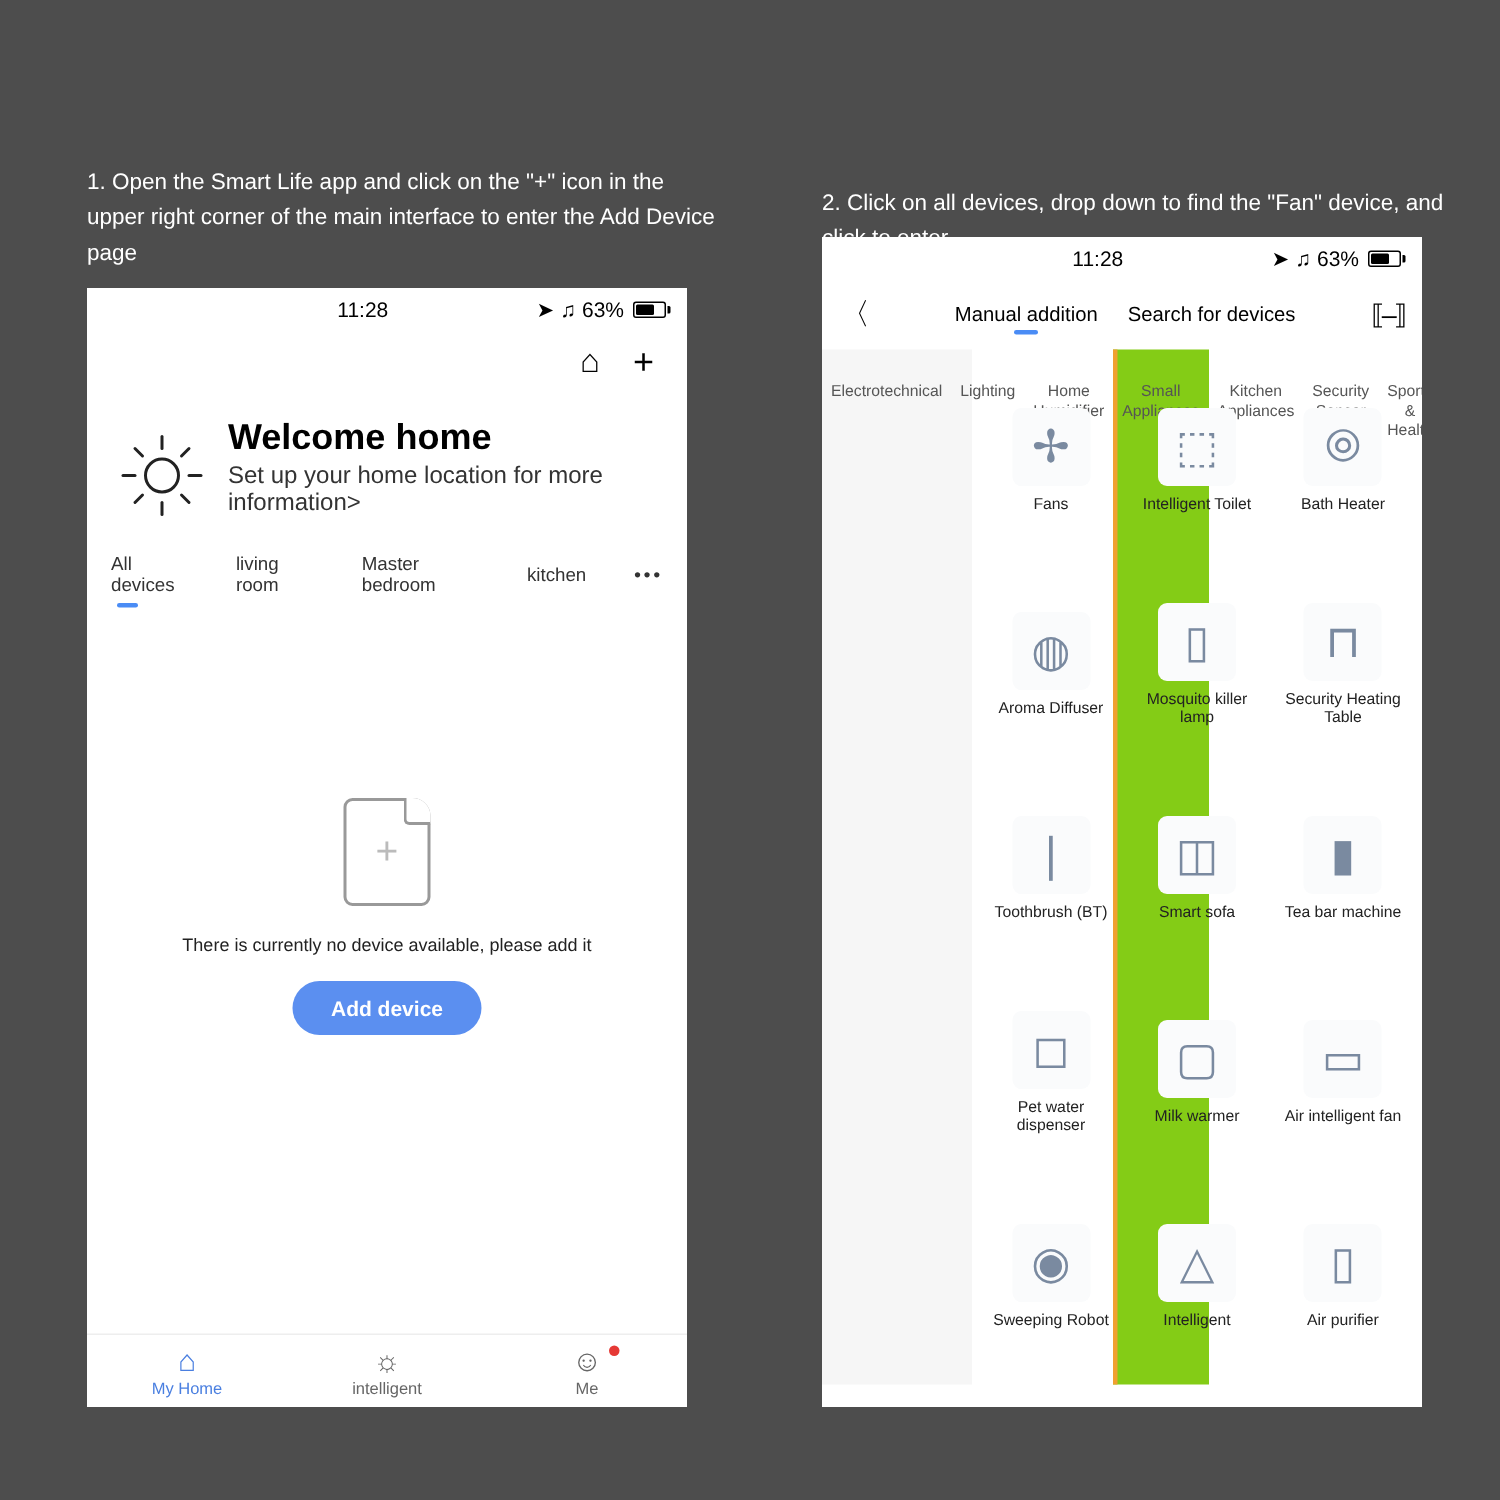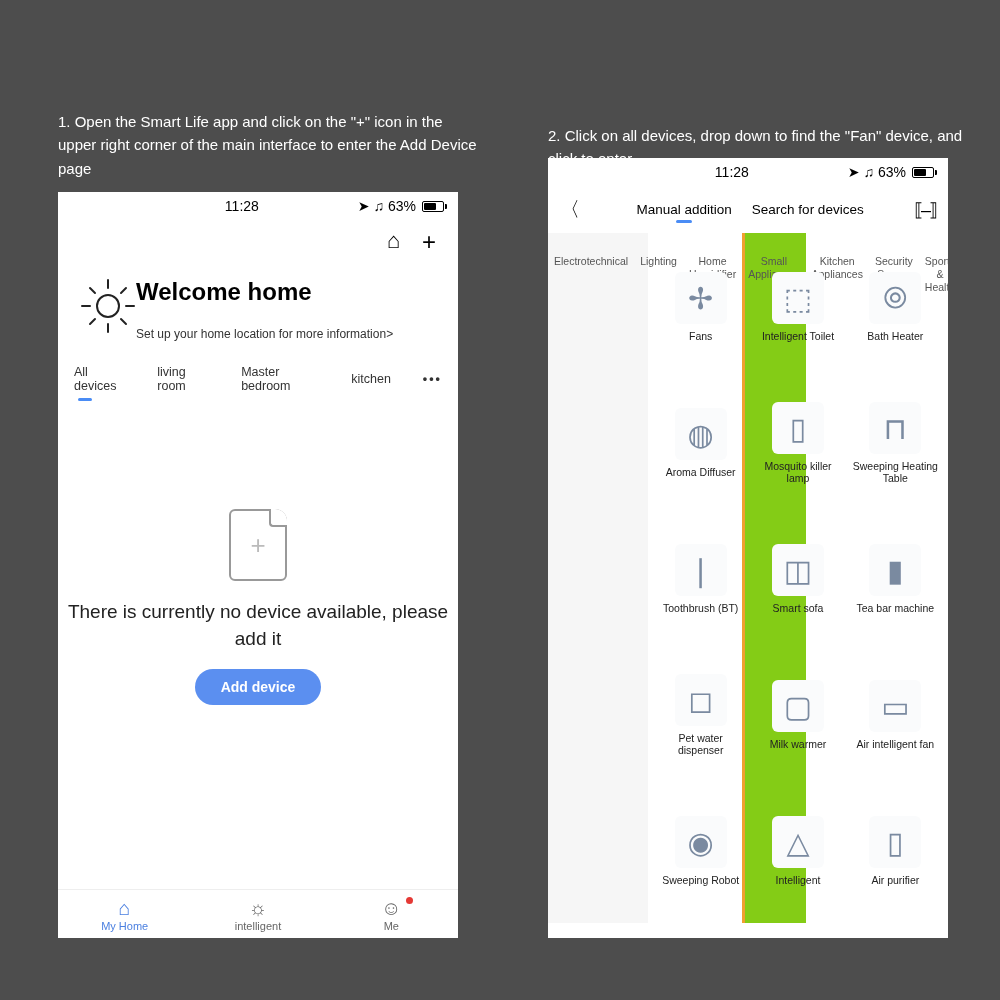--- a/index.html
+++ b/index.html
@@ -4,35 +4,35 @@
 <style>
 *{margin:0;padding:0;box-sizing:border-box;font-family:-apple-system,Helvetica,Arial,sans-serif}
 body{background:#4d4d4d;width:1000px;height:1000px;position:relative;color:#fff;font-size:14px}
 .caption{position:absolute;width:420px;line-height:1.55;font-size:15px}
 .phone{position:absolute;width:400px;background:#fff;color:#000;overflow:hidden}
 .status-bar{display:flex;align-items:center;justify-content:space-between;padding:6px 14px;font-size:14px;font-weight:400}
 .status-center{flex:1;text-align:center}
 .status-icons{display:flex;align-items:center;gap:4px}
 .top-actions{display:flex;justify-content:flex-end;gap:22px;padding:10px 22px 6px}
 .icon-btn{font-size:22px;line-height:1;cursor:pointer}
-.welcome{display:flex;align-items:flex-start;gap:0;padding:18px 22px 18px}
+.welcome{display:flex;align-items:flex-end;gap:16px;padding:18px 22px 18px}
 .sun{width:56px;height:56px;border-radius:50%;background:radial-gradient(circle,#fff 0 30%,transparent 31%);position:relative;flex:0 0 56px}
 .sun::after{content:"";position:absolute;inset:16px;border-radius:50%;background:#fff;border:2px solid #222}
 .sun svg{position:absolute;inset:0}
 .welcome h1{font-size:24px;font-weight:800}
-.welcome p{font-size:12px;color:#333;margin-top:21px}
+.welcome p{font-size:16px;color:#333;margin-top:3px}
 .room-tabs{display:flex;gap:32px;padding:6px 16px 4px;font-size:12.5px;color:#333;align-items:center}
 .room-tabs span[data-active]{position:relative}
 .room-tabs span[data-active]::after{content:"";position:absolute;bottom:-8px;left:4px;width:14px;height:3px;background:#4a8cf5;border-radius:2px}
 .dots{letter-spacing:2px;margin-left:auto;font-weight:bold}
 .empty-area{height:420px;display:flex;flex-direction:column;align-items:center;justify-content:center;color:#222}
 .doc-icon{width:58px;height:72px;border:2px solid #999;border-radius:6px 12px 6px 6px;position:relative;margin-bottom:18px}
 .doc-icon::before{content:"";position:absolute;top:-2px;right:-2px;width:16px;height:16px;border-left:2px solid #999;border-bottom:2px solid #999;background:#fff;border-radius:0 12px 0 4px}
 .doc-icon::after{content:"+";position:absolute;inset:0;display:flex;align-items:center;justify-content:center;font-size:26px;color:#bbb;font-weight:300}
-.empty-text{font-size:19px;text-align:center;line-height:1.4;margin-bottom:16px}
+.empty-text{font-size:12px;text-align:center;line-height:1.4;margin-bottom:16px}
 .add-btn{background:#5b8ff0;color:#fff;border:none;padding:10px 26px;border-radius:24px;font-size:14px;font-weight:600;cursor:pointer}
 .tab-bar{display:flex;border-top:1px solid #eee;padding:8px 0 6px}
 .tab-item{flex:1;display:flex;flex-direction:column;align-items:center;gap:2px;font-size:11px;color:#666;cursor:pointer;position:relative}
 .tab-item[data-active]{color:#4a7fe0}
 .tab-icon{font-size:20px;line-height:1}
 .red-dot{position:absolute;top:-1px;right:34%;width:7px;height:7px;background:#e53935;border-radius:50%}
 
 .p2-tabs{display:flex;align-items:center;padding:10px 12px;font-size:13.5px;gap:8px}
 .back-chevron{font-size:20px;font-weight:300;cursor:pointer;padding-right:6px}
 .p2-tabs .tab{flex:0 0 auto;padding:0 6px;position:relative}
@@ -170,21 +170,21 @@
         <div class="dev">
           <div class="dev-icon">◍</div>
           <div>Aroma Diffuser</div>
         </div>
         <div class="dev">
           <div class="dev-icon">▯</div>
           <div>Mosquito killer lamp</div>
         </div>
         <div class="dev">
           <div class="dev-icon">⊓</div>
-          <div>Sweeping Heating Table</div>
+          <div>Security Heating Table</div>
         </div>
         <div class="dev">
           <div class="dev-icon">❘</div>
           <div>Toothbrush (BT)</div>
         </div>
         <div class="dev">
           <div class="dev-icon">◫</div>
           <div>Smart sofa</div>
         </div>
         <div class="dev">

